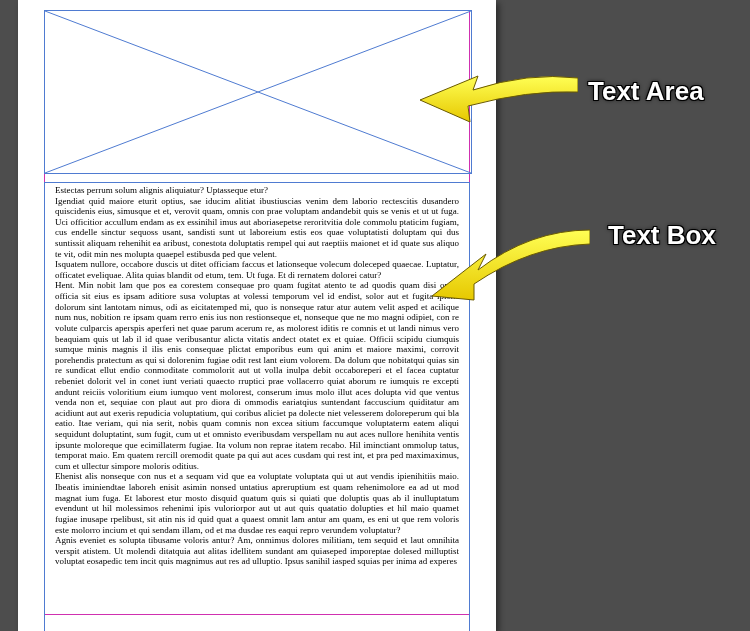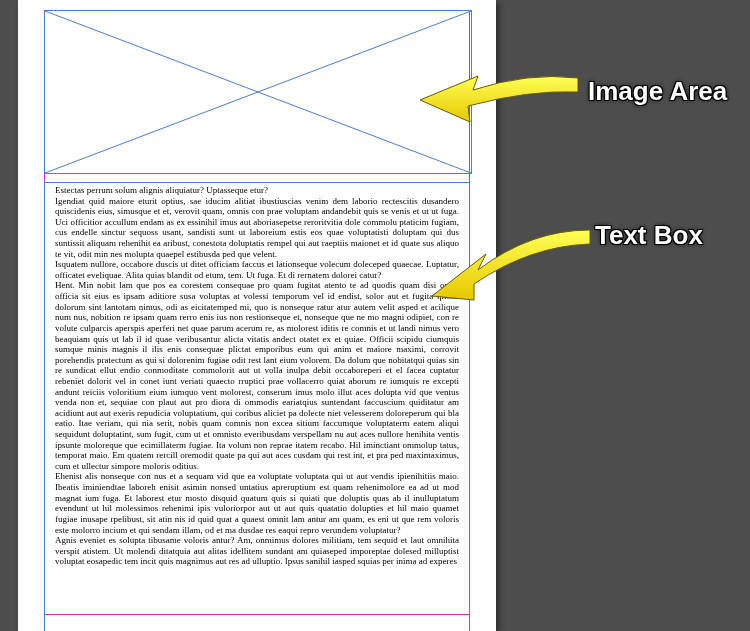--- a/index.html
+++ b/index.html
@@ -53,26 +53,26 @@
 
   <svg class="arrow" style="left:418px;top:66px;width:160px;height:60px" viewBox="0 0 160 60">
     <defs>
       <linearGradient id="gA" x1="0" y1="0" x2="0" y2="1">
         <stop offset="0" stop-color="#ffff55"></stop>
           <stop offset="1" stop-color="#e6c800"></stop>
       </linearGradient>
     </defs>
     <path d="M160 12 Q110 6 55 24 L60 10 L2 34 L52 56 L50 40 Q110 24 160 26 Z" fill="url(#gA)" stroke="#6a5a00" stroke-width="1"></path>
   </svg>
-  <div class="label" style="left:588px;top:76px">Image Area</div>
+  <div class="label" style="left:588px;top:76px">Text Area</div>
 
   <svg class="arrow" style="left:430px;top:226px;width:160px;height:80px" viewBox="0 0 160 80">
     <defs>
       <linearGradient id="gB" x1="0" y1="0" x2="0" y2="1">
         <stop offset="0" stop-color="#ffff55"></stop>
           <stop offset="1" stop-color="#e6c800"></stop>
       </linearGradient>
     </defs>
     <path d="M160 4 Q100 4 48 44 L56 28 L2 70 L44 74 L44 58 Q100 20 160 18 Z" fill="url(#gB)" stroke="#6a5a00" stroke-width="1"></path>
   </svg>
-  <div class="label" style="left:595px;top:220px">Text Box</div>
+  <div class="label" style="left:608px;top:220px">Text Box</div>
 
 </div>
 
 </body></html>

